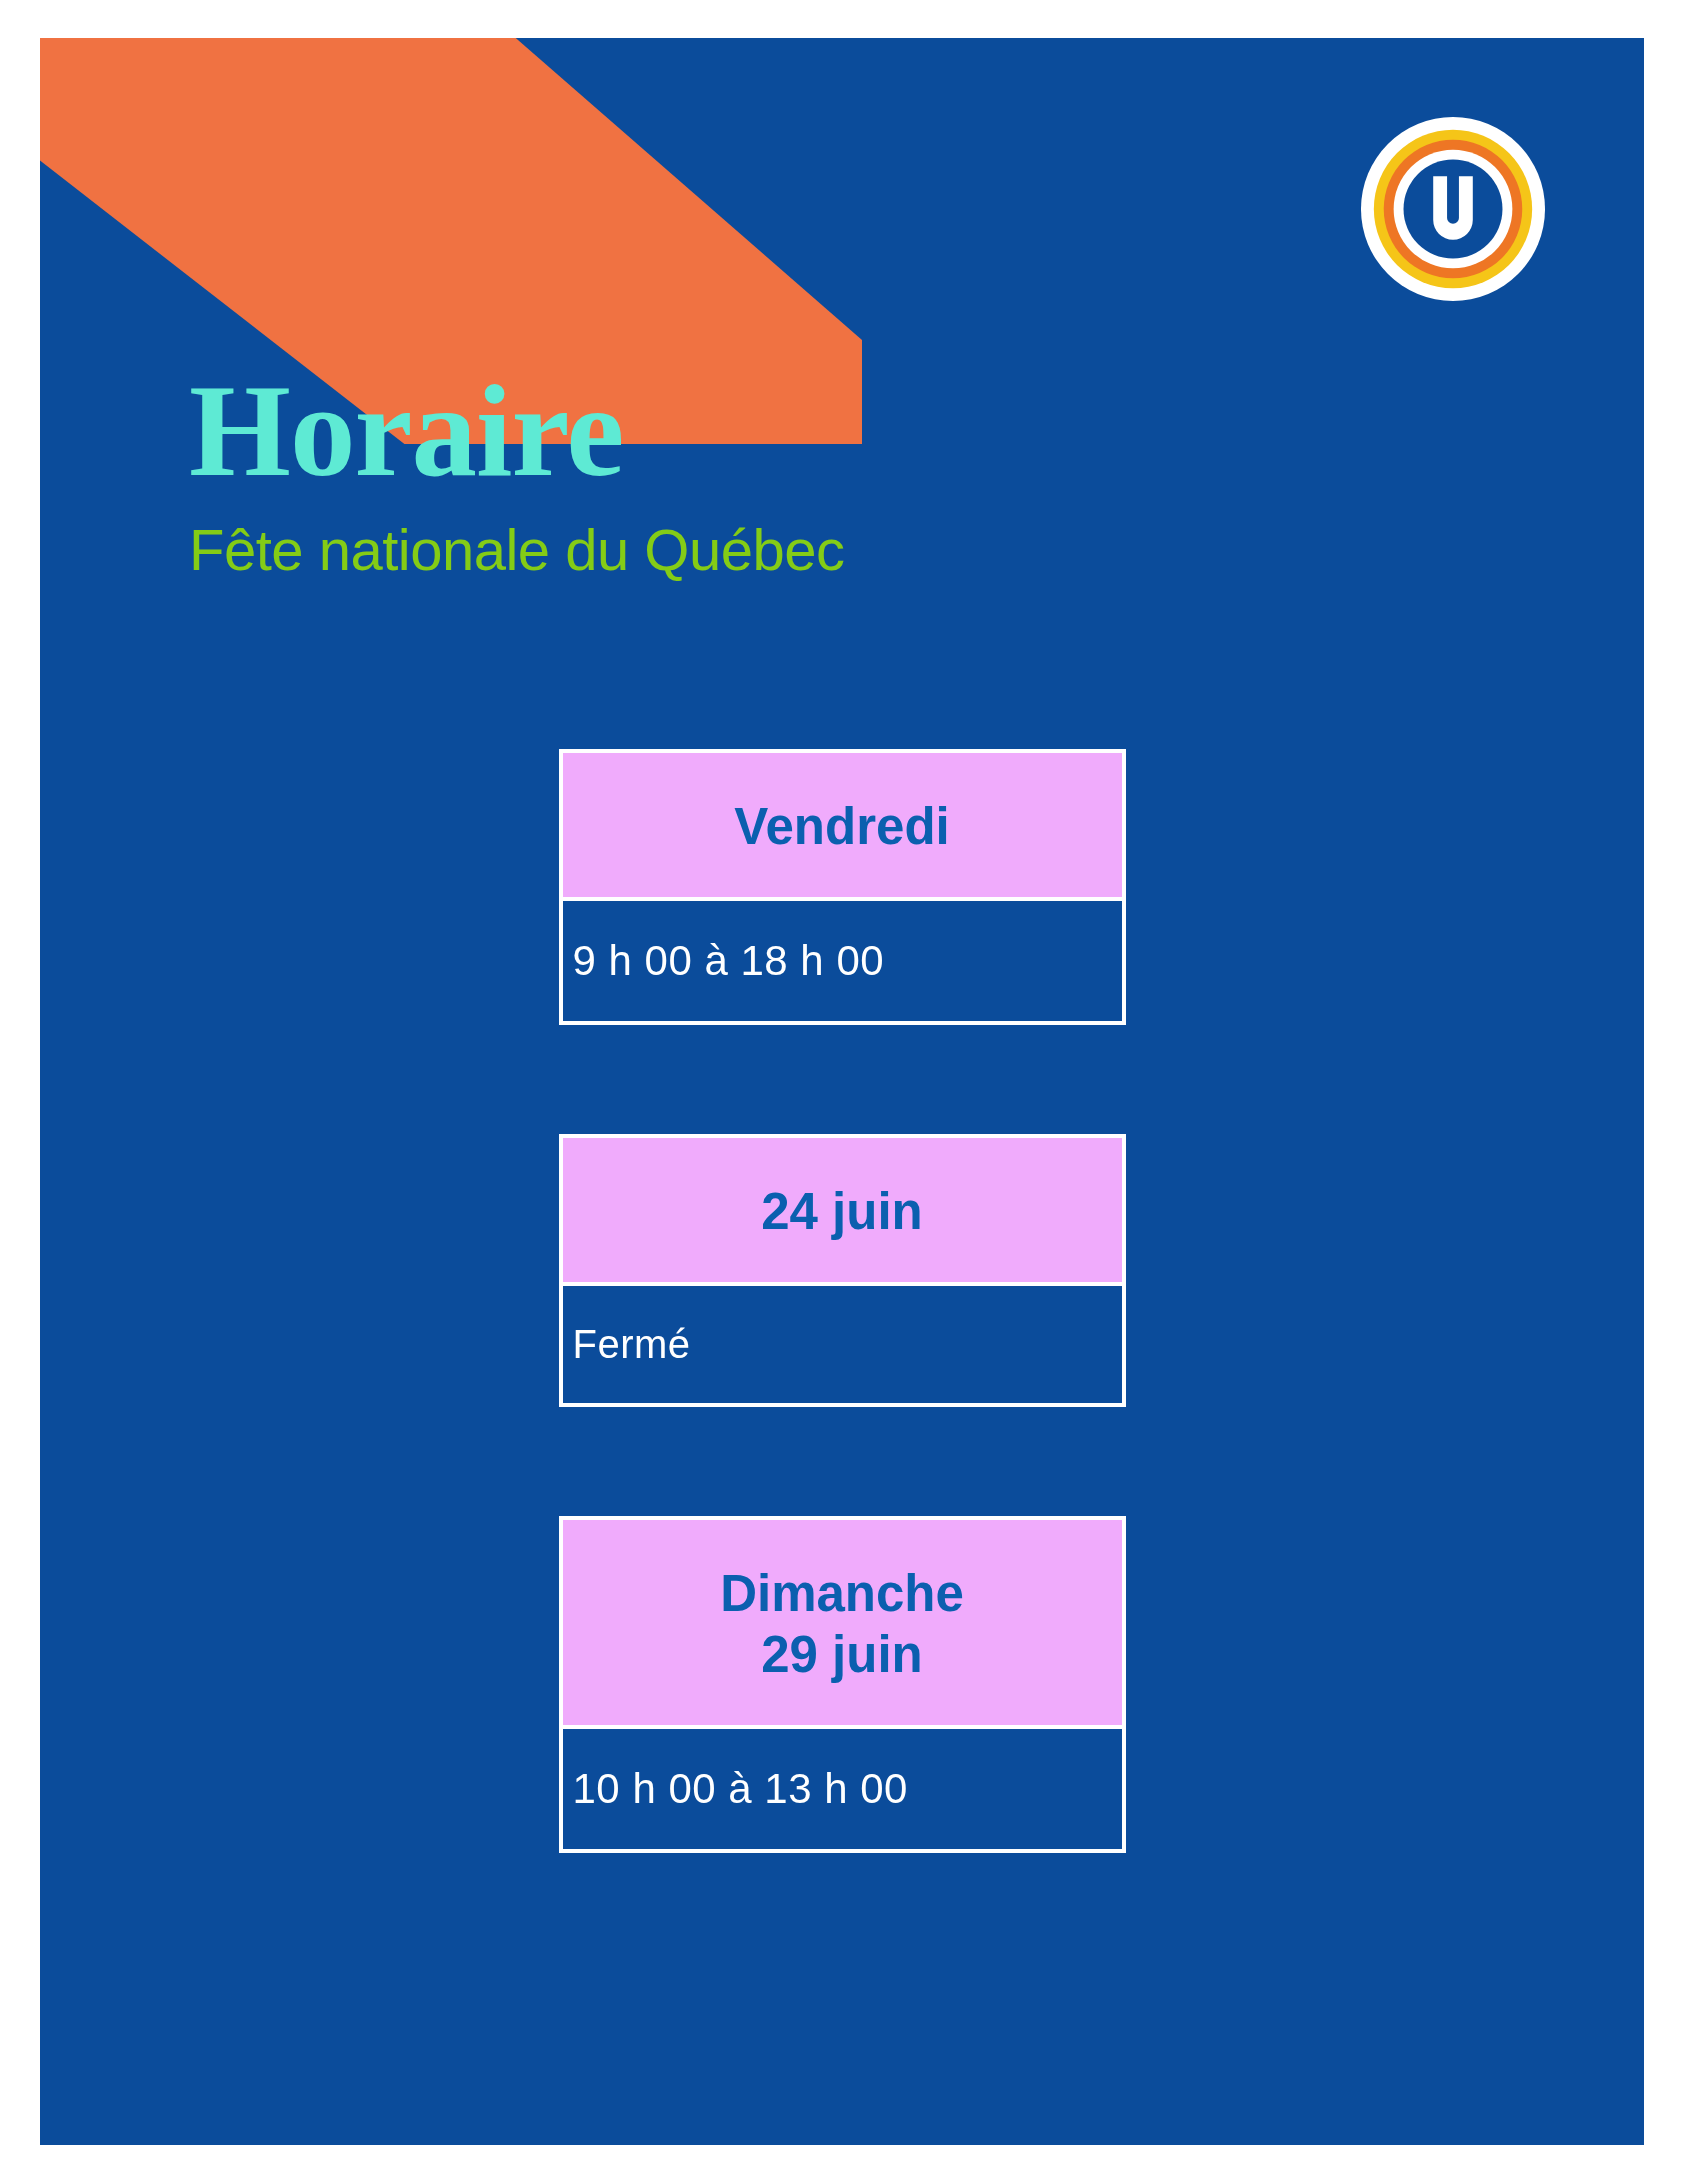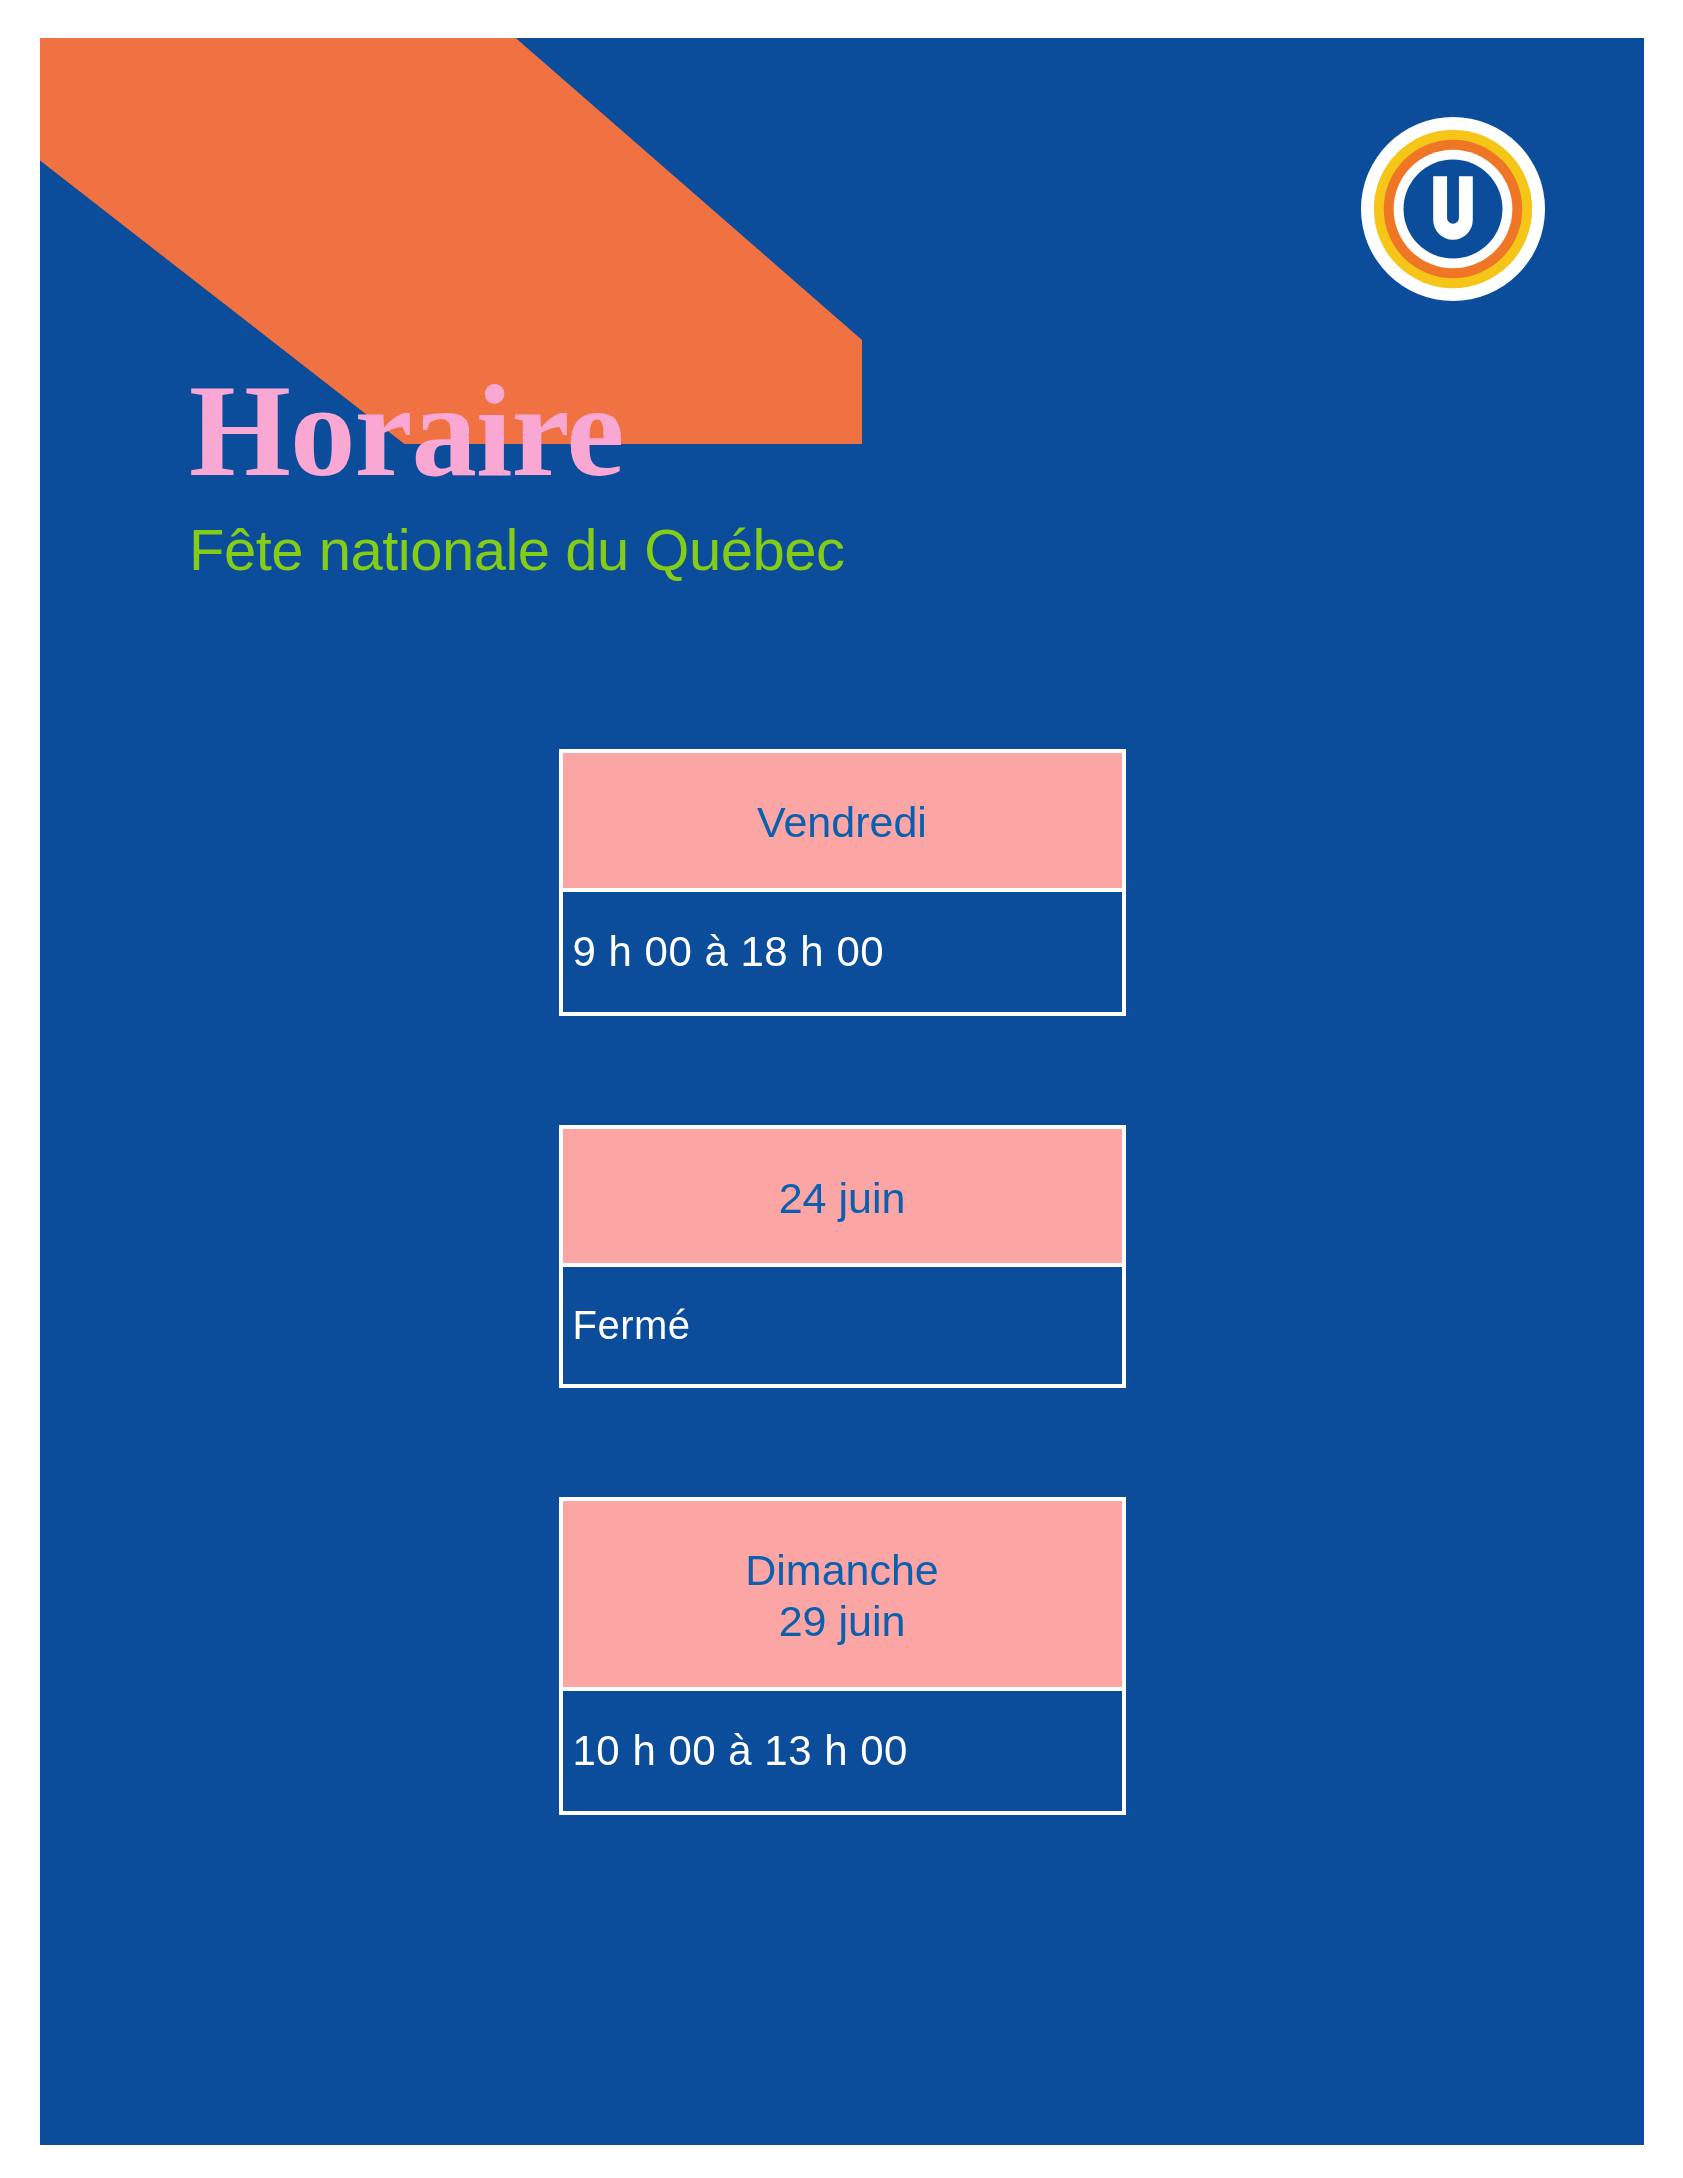--- a/index.html
+++ b/index.html
@@ -57,21 +57,21 @@
   
   .title-wrap {
     position: absolute;
     left: 149px;
     top: 327px;
     width: 1188px;
   }
   .title {
     font-family: "Liberation Serif", serif;
     font-weight: bold;
-    color: #f9a8d4;
+    color: #5eead4;
     font-size: 131px;
     line-height: 1.0;
     letter-spacing: -1px;
     margin: 0;
   }
   .subtitle {
     color: #84cc16;
     font-size: 58px;
     font-weight: normal;
     line-height: 1.1;
@@ -89,27 +89,27 @@
   .card {
     width: 567px;
     margin: 0 auto 109px auto;
     background: #ffffff;
     border: 4px solid #ffffff;
     box-sizing: border-box;
   }
   .card:last-child { margin-bottom: 4px; }
 
   .card-day {
-    background: #fca5a5;
+    background: #f0abfc;
     color: #0B5FAF;
     text-align: center;
     padding: 44px 10px 40px 10px;
-    font-size: 43px;
+    font-size: 51px;
     line-height: 1.18;
-    font-weight: normal;
+    font-weight: bold;
   }
   .card-day .day-name { display: block; }
   .card-day .day-date { display: block; }
 
   .card-hours {
     background: #0B4C9B;
     color: #ffffff;
     text-align: left;
     font-size: 42px;
     padding: 36px 10px 36px 10px;

